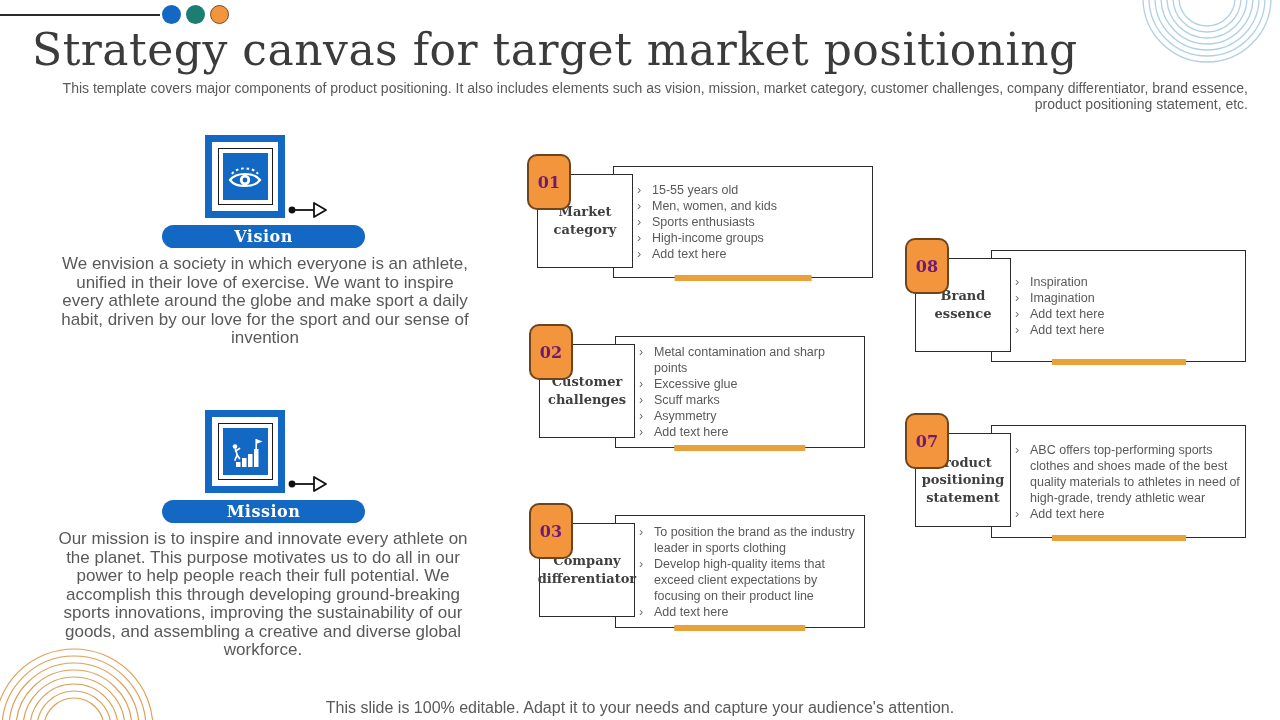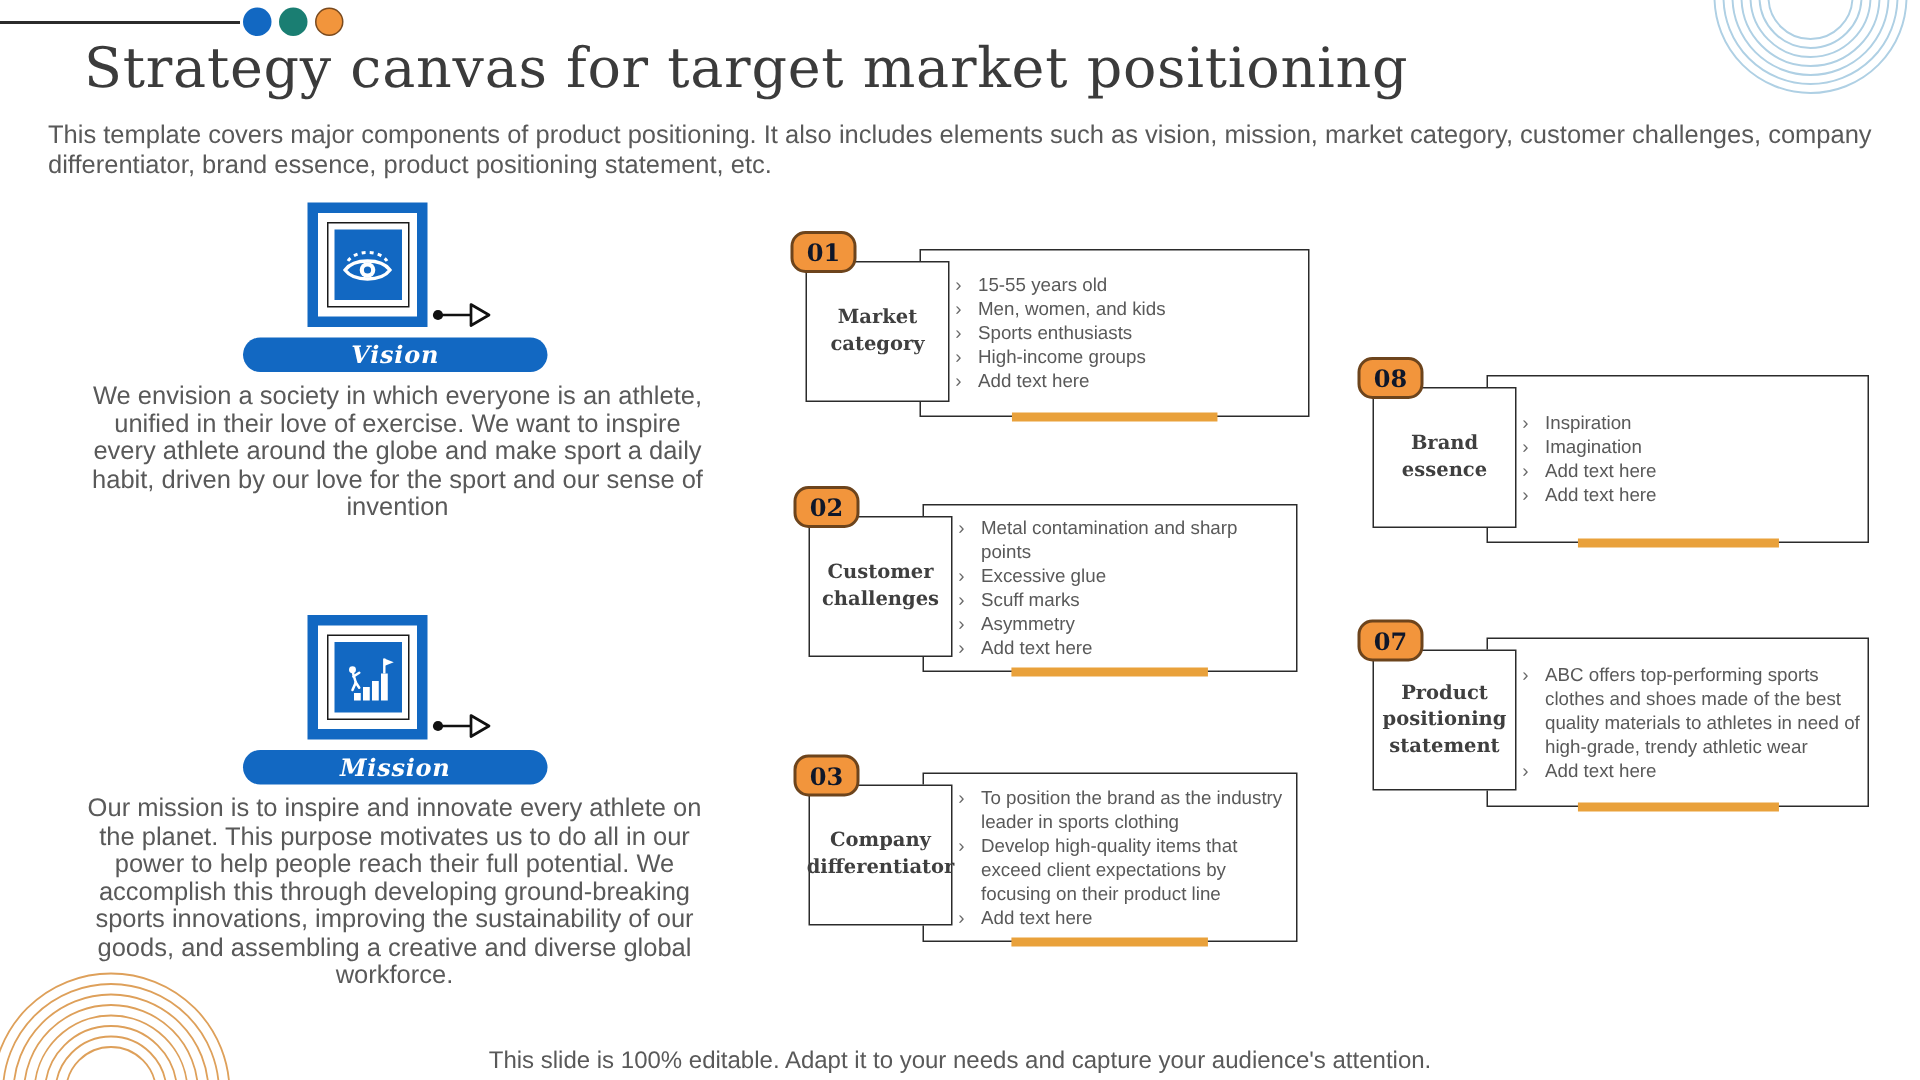--- a/index.html
+++ b/index.html
@@ -13,59 +13,59 @@
     font-family:"Liberation Sans",sans-serif;margin:0 auto;
   }
   
   .top-line{position:absolute;left:0;top:14px;width:160px;height:2px;background:#2b2b2b;}
   .dot{position:absolute;top:5px;width:19px;height:19px;border-radius:50%;}
   .dot-blue{left:162px;background:var(--blue);}
   .dot-teal{left:186px;background:var(--teal);}
   .dot-orange{left:210px;background:var(--orange);border:1px solid #7a4a1e;}
   .title{
     position:absolute;left:32px;top:24px;font-family:"DejaVu Serif",serif;
-    font-size:37px;color:var(--heading-text);letter-spacing:.5px;font-weight:500;white-space:nowrap;margin-left:24px;
-  }
-  .subtitle{position:absolute;left:32px;top:80px;width:1216px;font-size:17px;color:var(--body-text);}
+    font-size:44px;color:var(--heading-text);letter-spacing:.5px;font-weight:500;white-space:nowrap;
+  }
+  .subtitle{position:absolute;left:32px;top:80px;width:1216px;font-size:14px;color:var(--body-text);text-align:right;}
   
   .rings{position:absolute;}
   .rings-tr{right:0;top:0;}
   .rings-bl{left:0;top:648px;}
   
   .icon-frame{position:absolute;left:205px;width:80px;height:83px;border:7px solid var(--blue);
     background:#fff;display:flex;align-items:center;justify-content:center;}
   .icon-inner1{width:55px;height:57px;border:1.6px solid #1a1a1a;display:flex;align-items:center;justify-content:center;}
   .icon-inner2{width:45px;height:47px;background:var(--blue);display:flex;align-items:center;justify-content:center;}
   .flow-arrow{position:absolute;left:288px;}
   .pill{
     position:absolute;left:162px;width:203px;height:23px;border-radius:12px;background:var(--blue);
     color:#fff;font-family:"DejaVu Serif",serif;font-weight:bold;font-size:16px;
-    display:flex;align-items:center;justify-content:center;letter-spacing:.5px;font-style:italic;
+    display:flex;align-items:center;justify-content:center;letter-spacing:.5px;
   }
   .panel-text{position:absolute;text-align:center;font-size:17px;line-height:18.5px;color:var(--body-text);}
   
   .item{position:absolute;}
   .content-box{
     position:absolute;left:86px;top:12px;background:#fff;border:1.6px solid #2b2b2b;
     display:flex;align-items:center;z-index:1;
   }
   .content-box ul{list-style:none;margin:0;padding:0 4px 0 12px;width:100%;}
   .content-box li{display:flex;font-size:12.5px;line-height:16px;color:var(--body-text);}
   .bmark{flex:0 0 26px;text-align:center;color:#6b6b6b;}
   .bar{position:absolute;left:50%;bottom:-4px;transform:translateX(-50%);width:53%;height:6px;background:var(--orange-bar);z-index:3;}
   .label-box{
     position:absolute;left:10px;top:20px;width:96px;height:94px;background:#fff;border:1.6px solid #2b2b2b;
     display:flex;align-items:center;justify-content:center;text-align:center;z-index:2;
     font-family:"DejaVu Serif",serif;font-weight:bold;font-size:13px;line-height:1.35;color:#3f3f3f;padding:0 10px;
   }
   .badge{
-    position:absolute;left:0;top:0;width:44px;height:28px;background:var(--orange);
+    position:absolute;left:0;top:0;width:44px;height:56px;background:var(--orange);
     border:2px solid #6d441c;border-radius:10px;z-index:4;
     display:flex;align-items:center;justify-content:center;
-    font-family:"DejaVu Serif",serif;font-weight:bold;font-size:16px;color:#0f172a;
+    font-family:"DejaVu Serif",serif;font-weight:bold;font-size:16px;color:#701a75;
   }
   #item1{left:527px;top:154px;} #item1 .content-box{width:260px;height:112px;}
   #item2{left:529px;top:324px;} #item2 .content-box{width:250px;height:112px;}
   #item3{left:529px;top:503px;} #item3 .content-box{width:250px;height:113px;}
   #item4{left:905px;top:238px;} #item4 .content-box{width:255px;height:112px;}
   #item5{left:905px;top:413px;} #item5 .content-box{width:255px;height:113px;}
   .footer{position:absolute;left:0;right:0;top:699px;text-align:center;font-size:16px;color:var(--body-text);}
 </style>
 </head>
 <body>

